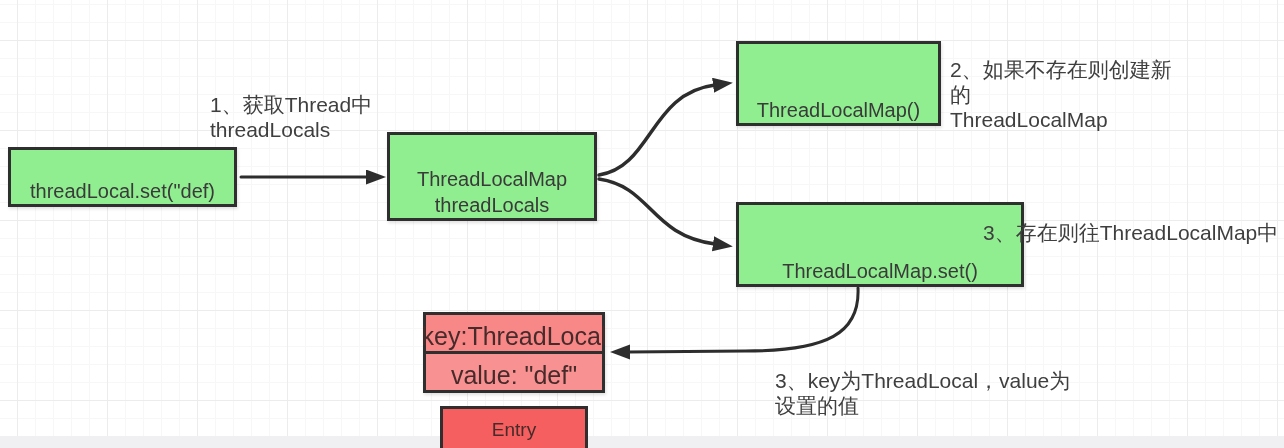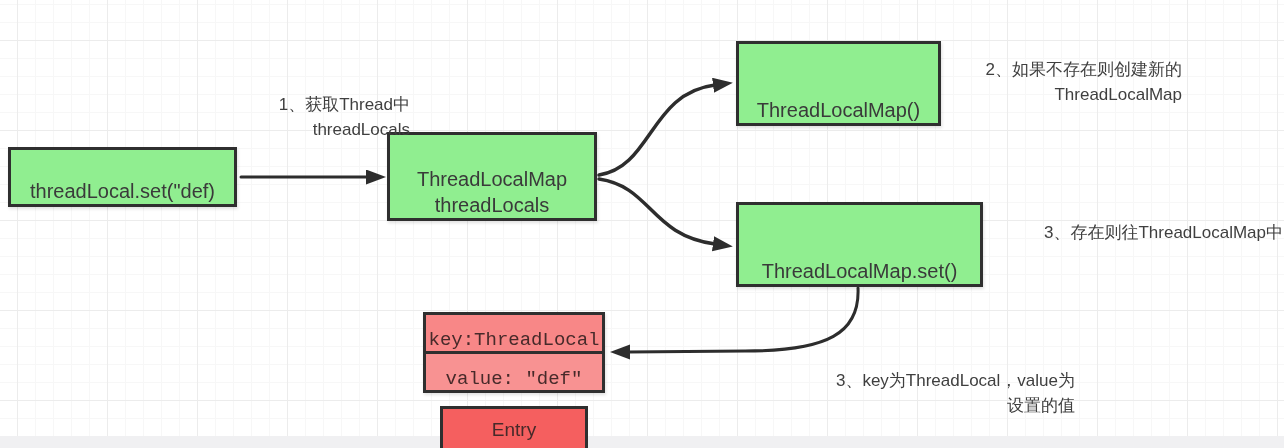--- a/index.html
+++ b/index.html
@@ -47,41 +47,40 @@
     align-items: center;
     justify-content: flex-end;
     text-align: center;
     font-size: 20px;
     line-height: 26px;
     box-shadow: 1px 2px 3px rgba(0,0,0,0.12);
   }
   #node-threadlocal-set { left: 8px;   top: 147px; width: 229px; height: 60px; }
   #node-threadlocals    { left: 387px; top: 132px; width: 210px; height: 89px; }
   #node-newmap          { left: 736px; top: 41px;  width: 205px; height: 85px; }
-  #node-mapset          { left: 736px; top: 202px; width: 247px; height: 85px; }
+  #node-mapset          { left: 736px; top: 202px; width: 288px; height: 85px; }
 
   #node-entry-kv {
     position: absolute;
     z-index: 4;
     left: 423px; top: 312px;
     width: 182px; height: 81px;
     box-sizing: border-box;
     border: 3px solid #2f2f2f;
     display: flex;
     flex-direction: column;
     box-shadow: 1px 2px 3px rgba(0,0,0,0.12);
   }
   .kv-cell {
     flex: 1;
     display: flex;
     align-items: flex-end;
     justify-content: center;
-    font-size: 19px;
+    font-size: 25px;
     color: #472a2a;
-    font-family: Liberation Mono, monospace;
   }
   #kv-key   { background: #f88787; }
   #kv-value { background: #f89292; border-top: 3px solid #2f2f2f; }
 
   #node-entry {
     position: absolute;
     z-index: 3;
     left: 440px; top: 406px;
     width: 148px; height: 47px;
     box-sizing: border-box;
@@ -91,23 +90,23 @@
     align-items: center;
     justify-content: center;
     font-size: 19px;
     color: #472a2a;
   }
 
   .annotation {
     position: absolute;
     z-index: 3;
     color: #3f3f3f;
-    font-size: 17px;
+    font-size: 21px;
     line-height: 25px;
-    text-align: right;
+    text-align: left;
   }
   .annotation span { display: block; }
   #ann-step1 { left: 210px; top: 92px;  width: 200px; }
   #ann-step2 { left: 950px; top: 57px;  width: 232px; }
   #ann-step3 { left: 983px; top: 220px; width: 300px; }
   #ann-step4 { left: 775px; top: 368px; width: 300px; }
 </style>
 </head>
 <body>
 

